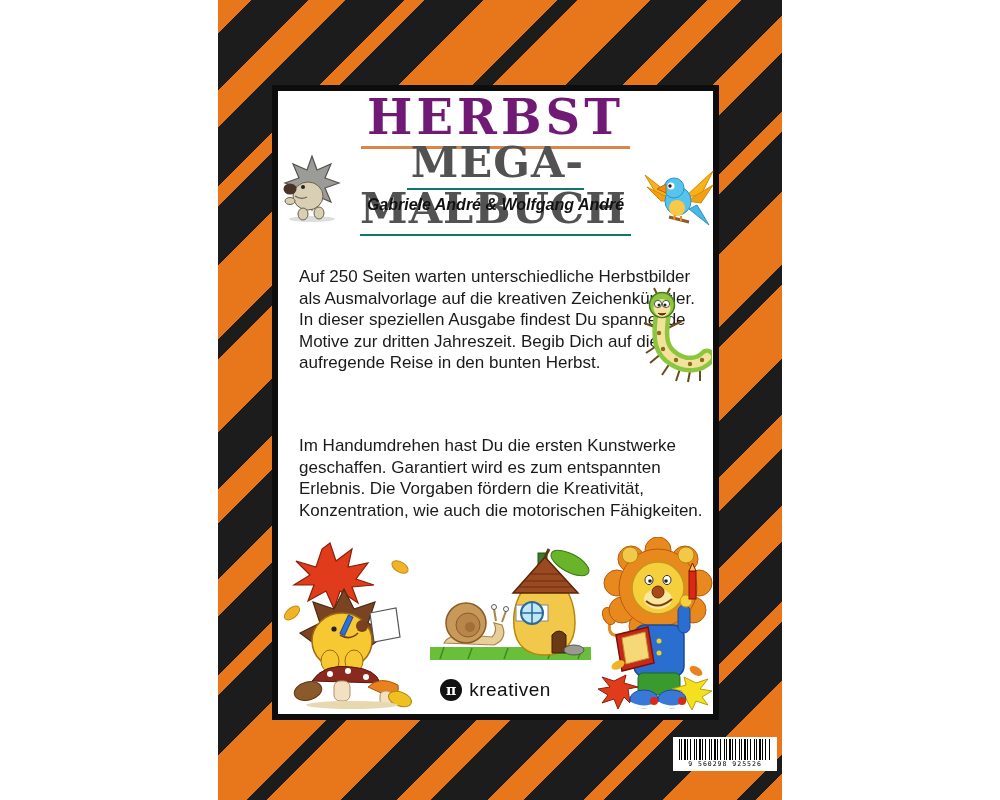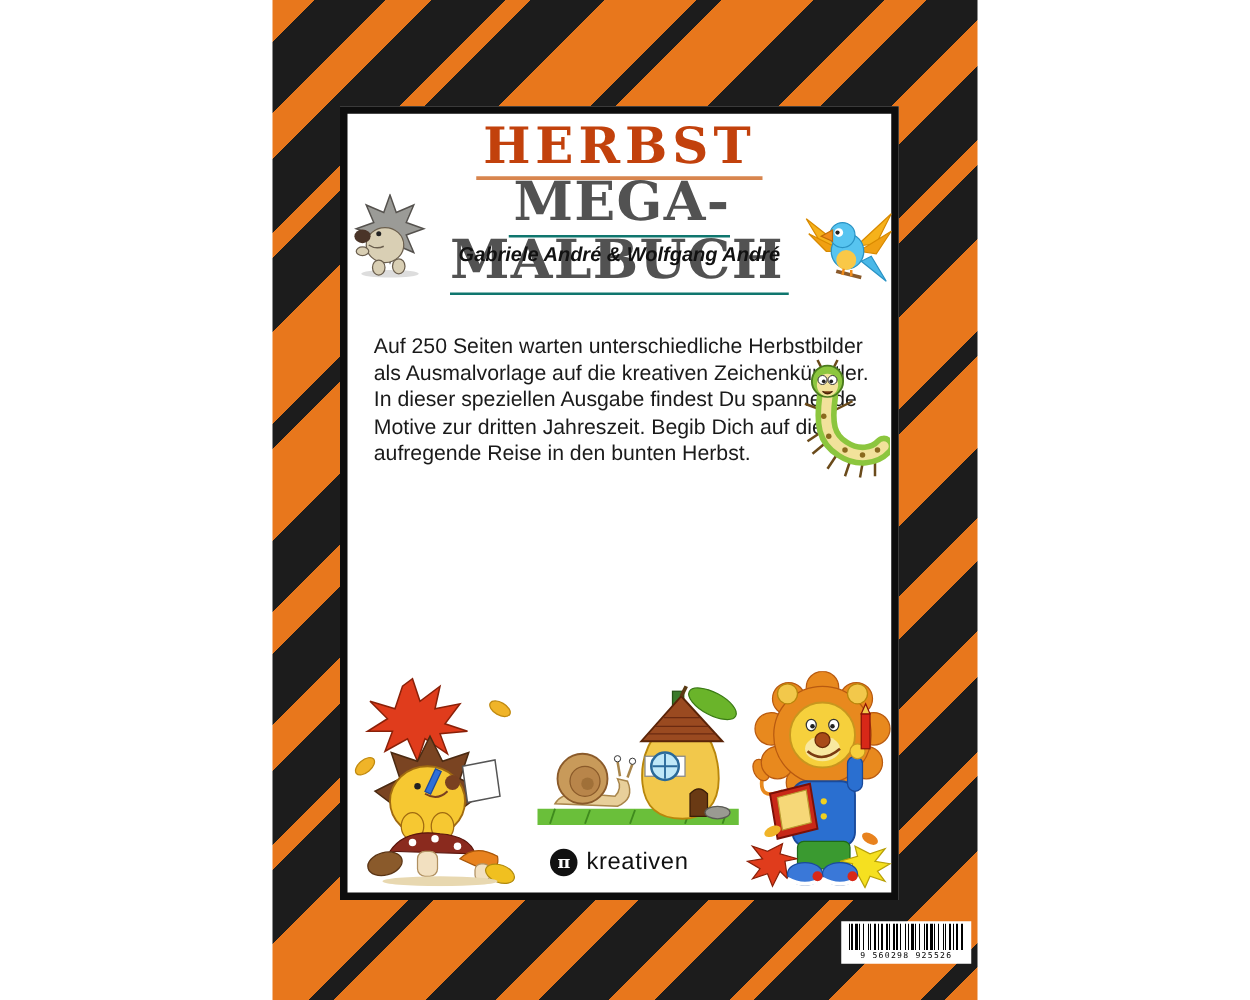--- a/index.html
+++ b/index.html
@@ -11,22 +11,22 @@
     background:repeating-linear-gradient(135deg,
       #e8771c 0 24px,#1c1c1c 24px 64px,#e8771c 64px 90px,#1c1c1c 90px 132px,
       #e8771c 132px 146px,#1c1c1c 146px 188px,#e8771c 188px 240px,
       #1c1c1c 240px 254px,#e8771c 254px 306px,#1c1c1c 306px 346px);}
 
   
   .panel{position:absolute;left:54px;top:85px;width:435px;height:623px;
     background:#ffffff;border:6px solid #0d0d0d;}
 
   .title{position:absolute;left:0;right:0;top:5px;text-align:center;
-    font-family:"DejaVu Serif",serif;font-weight:bold;font-size:40px;line-height:42px;
-    color:#c2410c;letter-spacing:4px;}
+    font-family:"DejaVu Serif",serif;font-weight:bold;font-size:48px;line-height:42px;
+    color:#701a75;letter-spacing:4px;}
   .title .ul{border-bottom:3px solid #d8854e;padding:0 6px 1px 6px;}
 
   .subtitle{position:absolute;left:0;right:0;top:48px;text-align:center;
     font-family:"DejaVu Serif",serif;font-weight:bold;font-size:43px;line-height:46px;
     color:#525252;letter-spacing:1px;}
   .subtitle .ul{border-bottom:2px solid #0f766e;padding:0 4px 1px 4px;}
 
   .authors{position:absolute;left:0;right:0;top:105px;text-align:center;
     font-style:italic;font-weight:bold;font-size:16px;color:#111;}
 
@@ -76,20 +76,24 @@
         <span class="ul">MEGA-MALBUCH</span>
       </div>
 
       <div class="authors">Gabriele André &amp; Wolfgang André</div>
 
       <div class="para p1">Auf 250 Seiten warten unterschiedliche Herbstbilder
 als Ausmalvorlage auf die kreativen Zeichenkünstler.
 In dieser speziellen Ausgabe findest Du spannende
 Motive zur dritten Jahreszeit. Begib Dich auf die
 aufregende Reise in den bunten Herbst.</div>
+      <div class="para p3">Im Handumdrehen hast Du die ersten Kunstwerke
+geschaffen. Garantiert wird es zum entspannten
+Erlebnis. Die Vorgaben fördern die Kreativität,
+Konzentration, wie auch die motorischen Fähigkeiten.</div>
 
       <div class="illo hedgehog-walk">
         <svg viewBox="0 0 70 68">
           <ellipse cx="35" cy="63" rx="23" ry="3" fill="#ddd"></ellipse>
           <polygon points="35,0 30,14 16,8 22,22 8,27 22,32 16,46 30,40 35,54 40,40 54,46 48,32 62,27 48,22 54,8 40,14" fill="#9b9b97" stroke="#55524e" stroke-width="1.2"></polygon>
           <ellipse cx="31" cy="40" rx="15" ry="14" fill="#d9cfb4" stroke="#6b5f4e" stroke-width="1"></ellipse>
           <ellipse cx="13" cy="33" rx="6.5" ry="5.5" fill="#4a3428"></ellipse>
           <circle cx="26" cy="31" r="2" fill="#222"></circle>
           <path d="M18,40 Q24,44 30,41" fill="none" stroke="#6b5f4e" stroke-width="1.2"></path>
           <ellipse cx="26" cy="58" rx="5" ry="6" fill="#d9cfb4" stroke="#6b5f4e"></ellipse>

